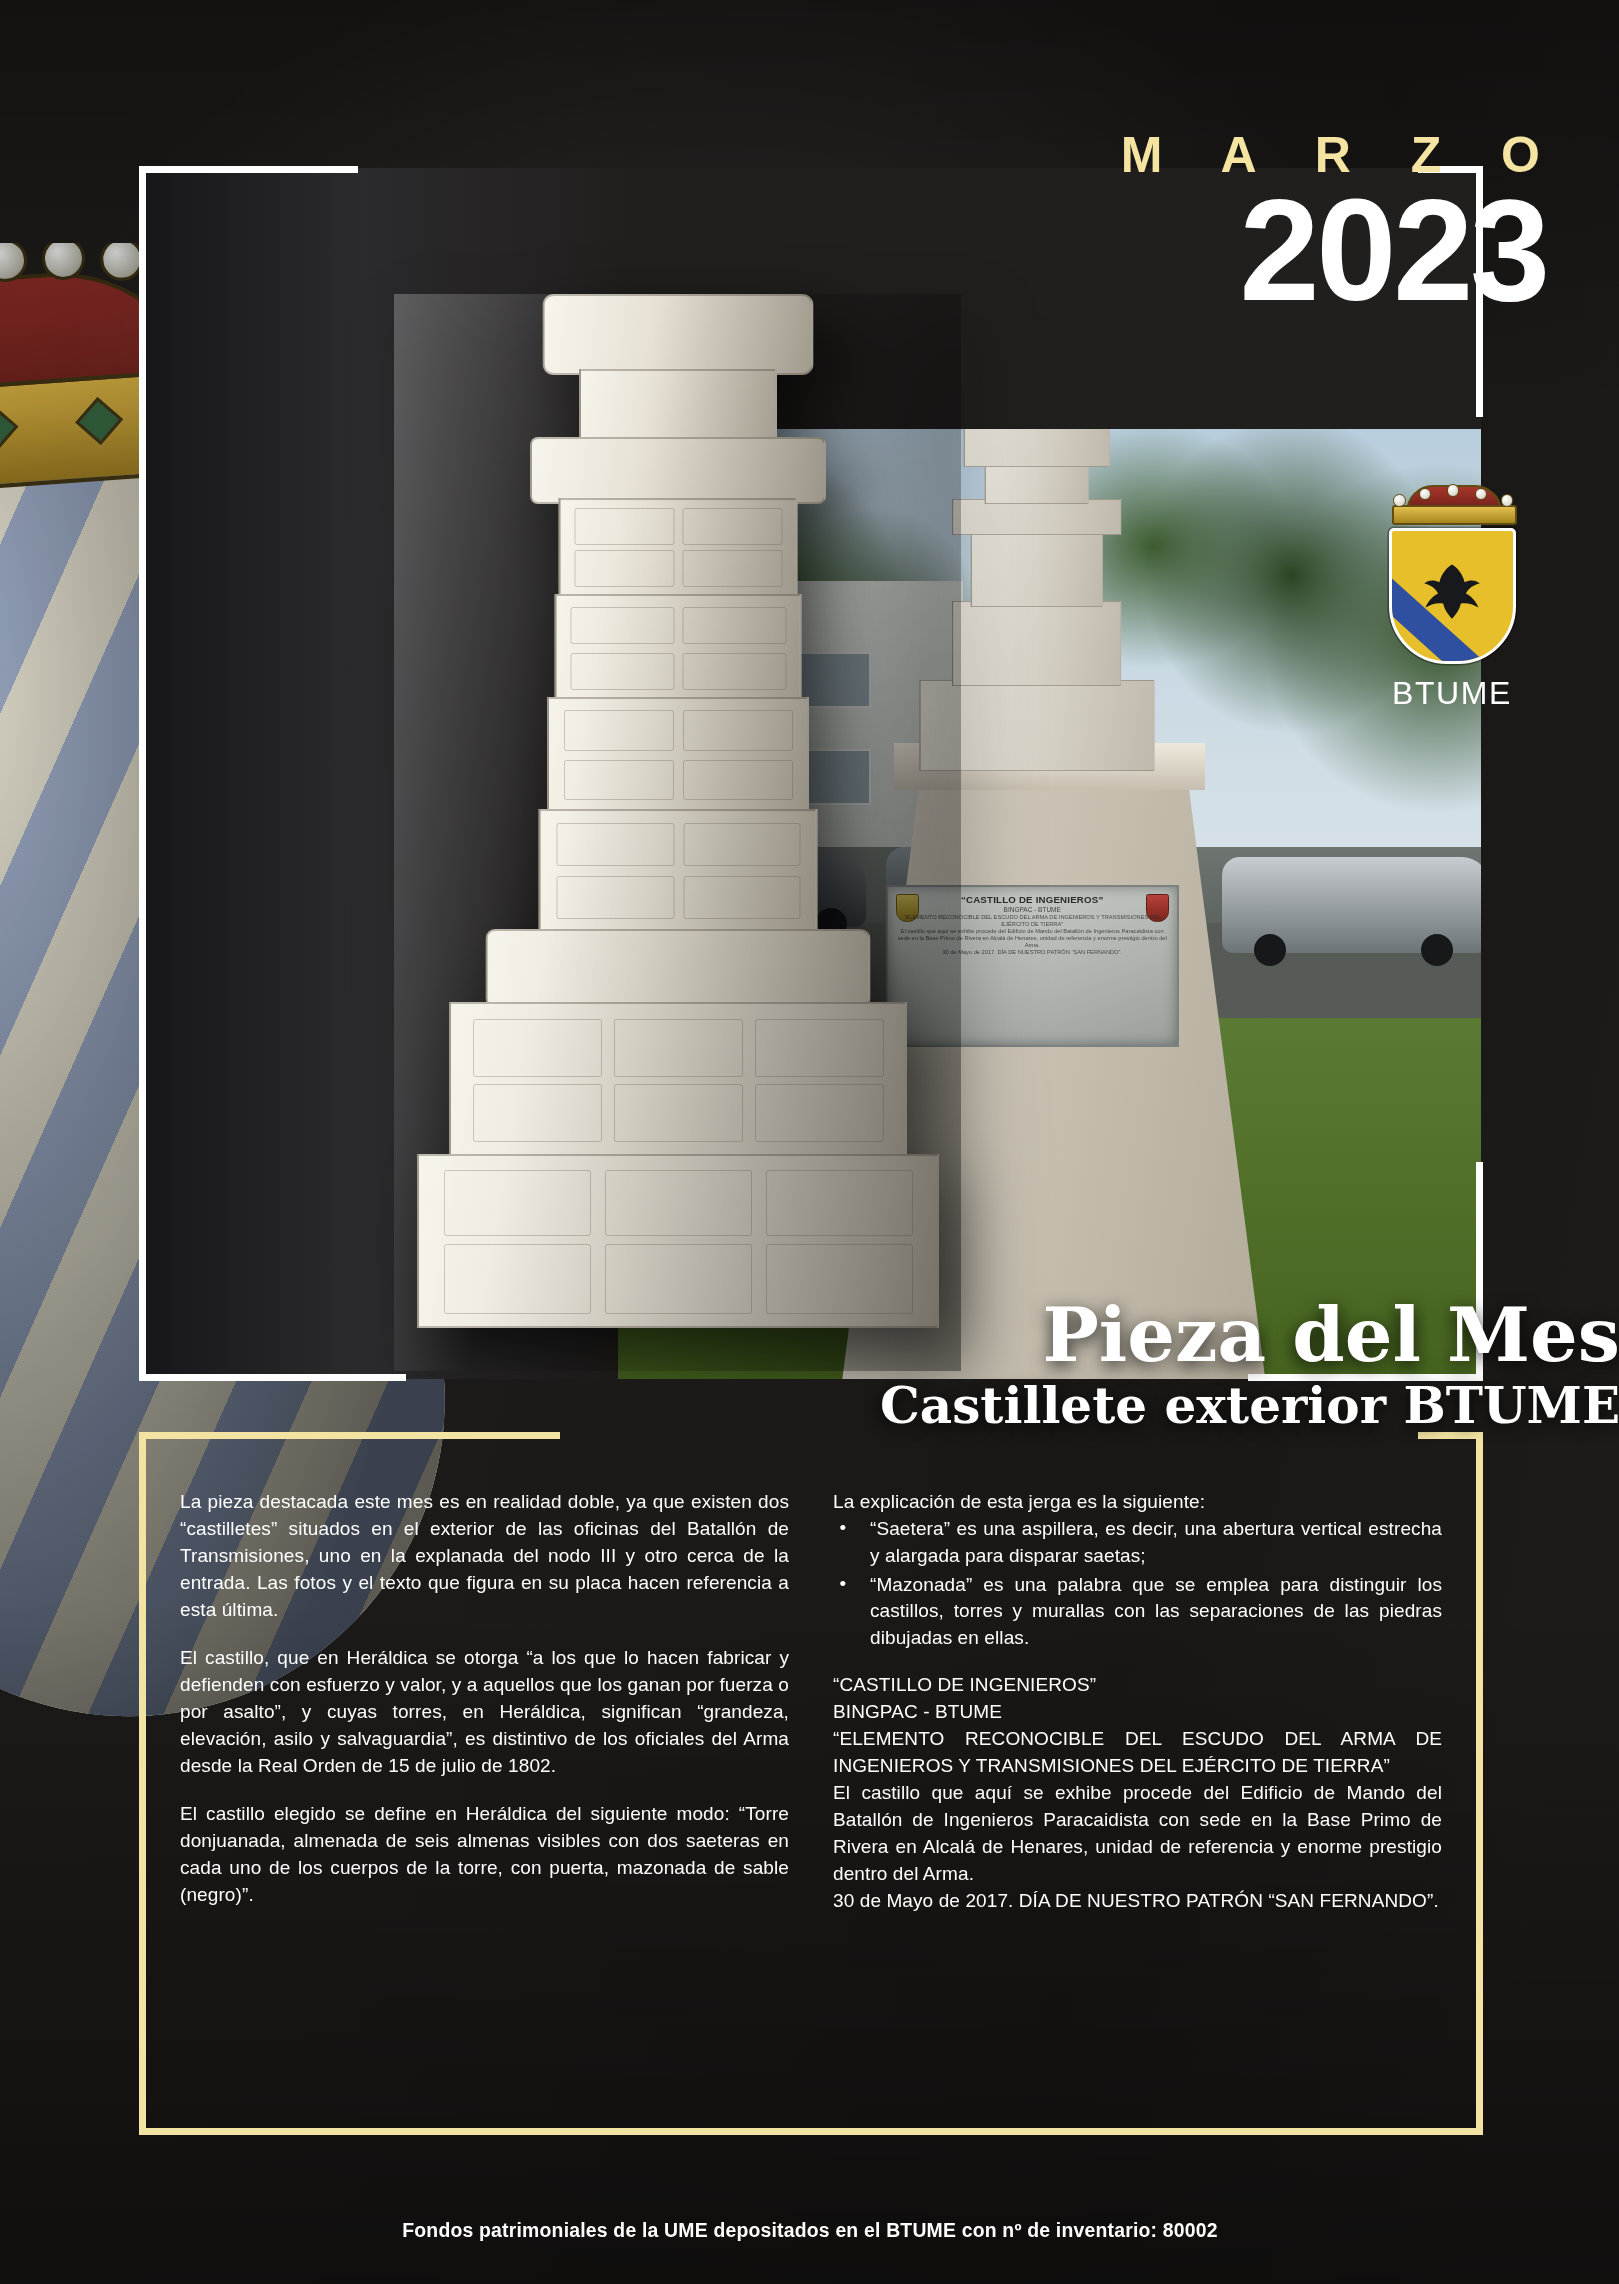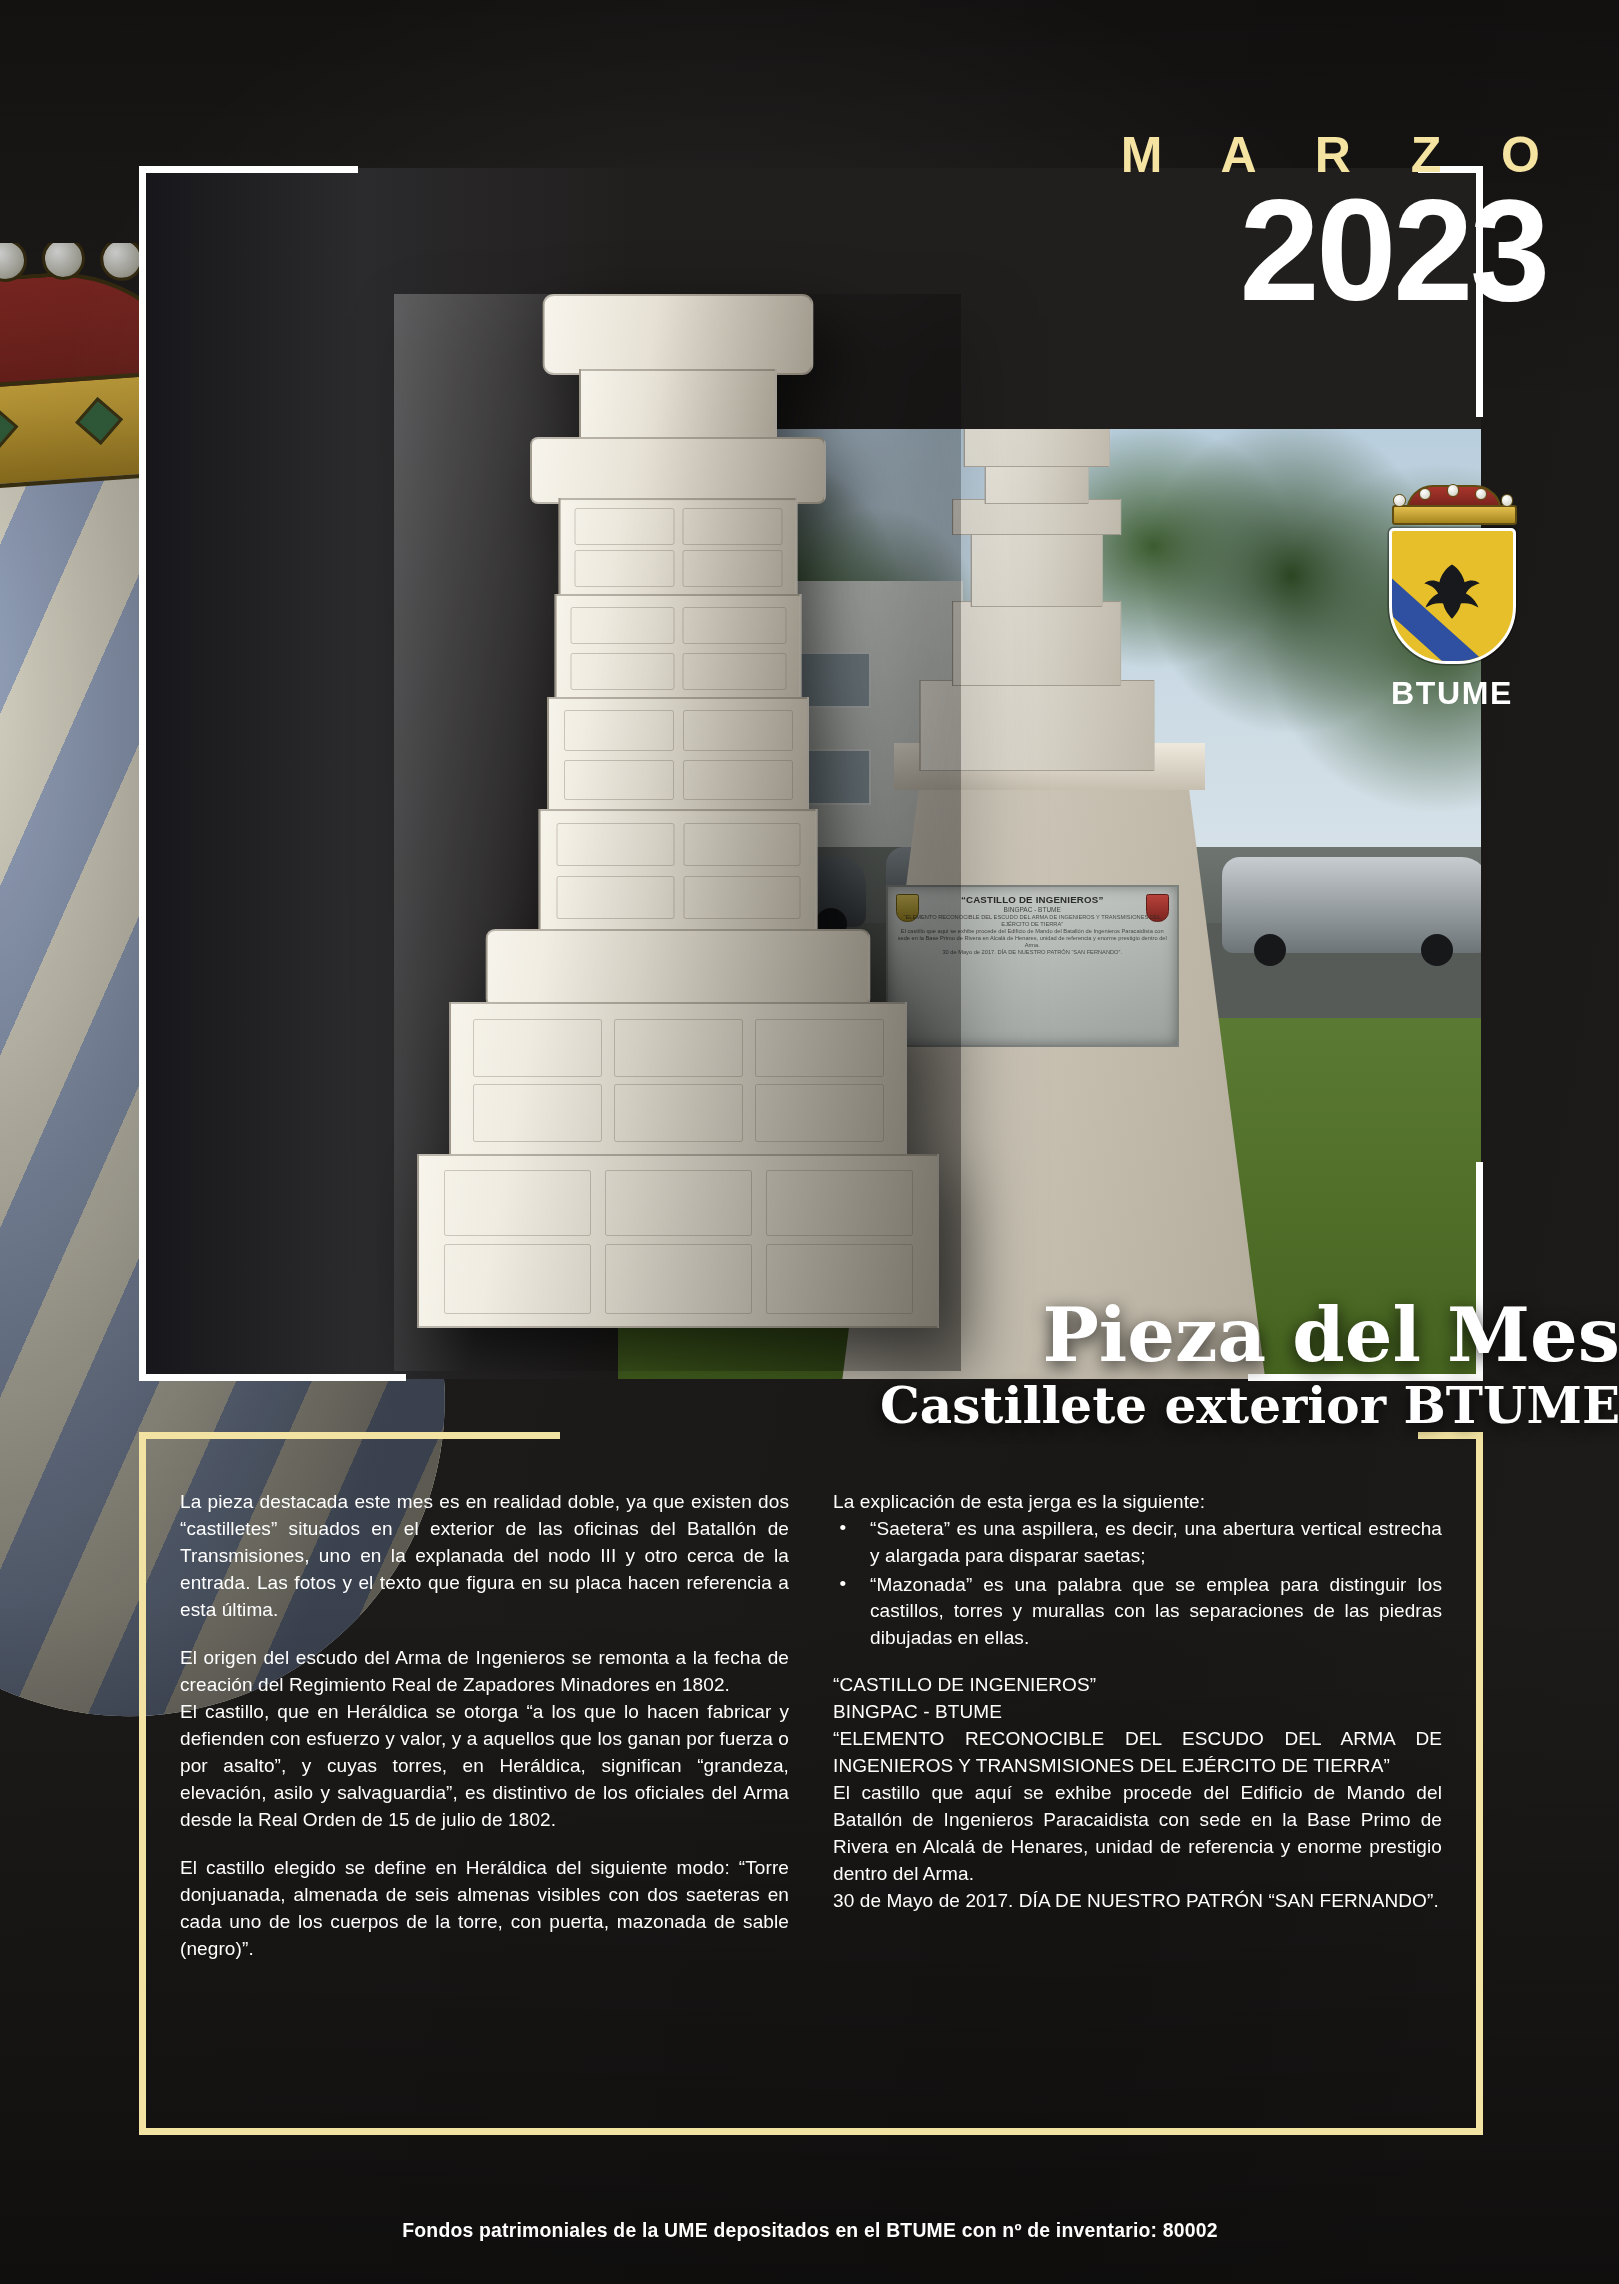--- a/index.html
+++ b/index.html
@@ -375,21 +375,21 @@
   }
   .crest-shield .b1 { top: 14.6px; transform: rotate(42deg); transform-origin: left top; }
   .crest-shield .b2 { top: 81px; transform: rotate(42deg); transform-origin: left top; }
   .crest-bird {
     position: absolute; left: 50%; top: 46%; transform: translate(-50%,-50%);
     width: 63px; height: 63px;
   }
   .crest-label {
     margin-top: 11.3px;
     color: #ffffff;
-    font-weight: bold;
+    font-weight: normal;
     font-size: 32px;
     letter-spacing: 1.6px;
   }
 
   
   .titles {
     position: absolute;
     left: 0; right: 0;
     top: 1298px;
     text-align: right;
@@ -651,21 +651,20 @@
     <span class="ln g-tl-v"></span>
     <span class="ln g-tr-h"></span>
     <span class="ln g-tr-v"></span>
     <span class="ln g-b-h"></span>
   </div>
 
   <div class="body-cols">
 
     <div class="col">
       <p class="just">La pieza destacada este mes es en realidad doble, ya que existen dos “castilletes” situados en el exterior de las oficinas del Batallón de Transmisiones, uno en la explanada del nodo III y otro cerca de la entrada. Las fotos y el texto que figura en su placa hacen referencia a esta última.</p>
-      <p class="just tight">El origen del escudo del Arma de Ingenieros se remonta a la fecha de creación del Regimiento Real de Zapadores Minadores en 1802.</p>
       <p class="just">El castillo, que en Heráldica se otorga “a los que lo hacen fabricar y defienden con esfuerzo y valor, y a aquellos que los ganan por fuerza o por asalto”, y cuyas torres, en Heráldica, significan “grandeza, elevación, asilo y salvaguardia”, es distintivo de los oficiales del Arma desde la Real Orden de 15 de julio de 1802.</p>
       <p class="just">El castillo elegido se define en Heráldica del siguiente modo: “Torre donjuanada, almenada de seis almenas visibles con dos saeteras en cada uno de los cuerpos de la torre, con puerta, mazonada de sable (negro)”.</p>
     </div>
 
     <div class="col">
       <p class="tight">La explicación de esta jerga es la siguiente:</p>
       <ul class="bullets">
         <li>“Saetera” es una aspillera, es decir, una abertura vertical estrecha y alargada para disparar saetas;</li>
         <li>“Mazonada” es una palabra que se emplea para distinguir los castillos, torres y murallas con las separaciones de las piedras dibujadas en ellas.</li>
       </ul>

